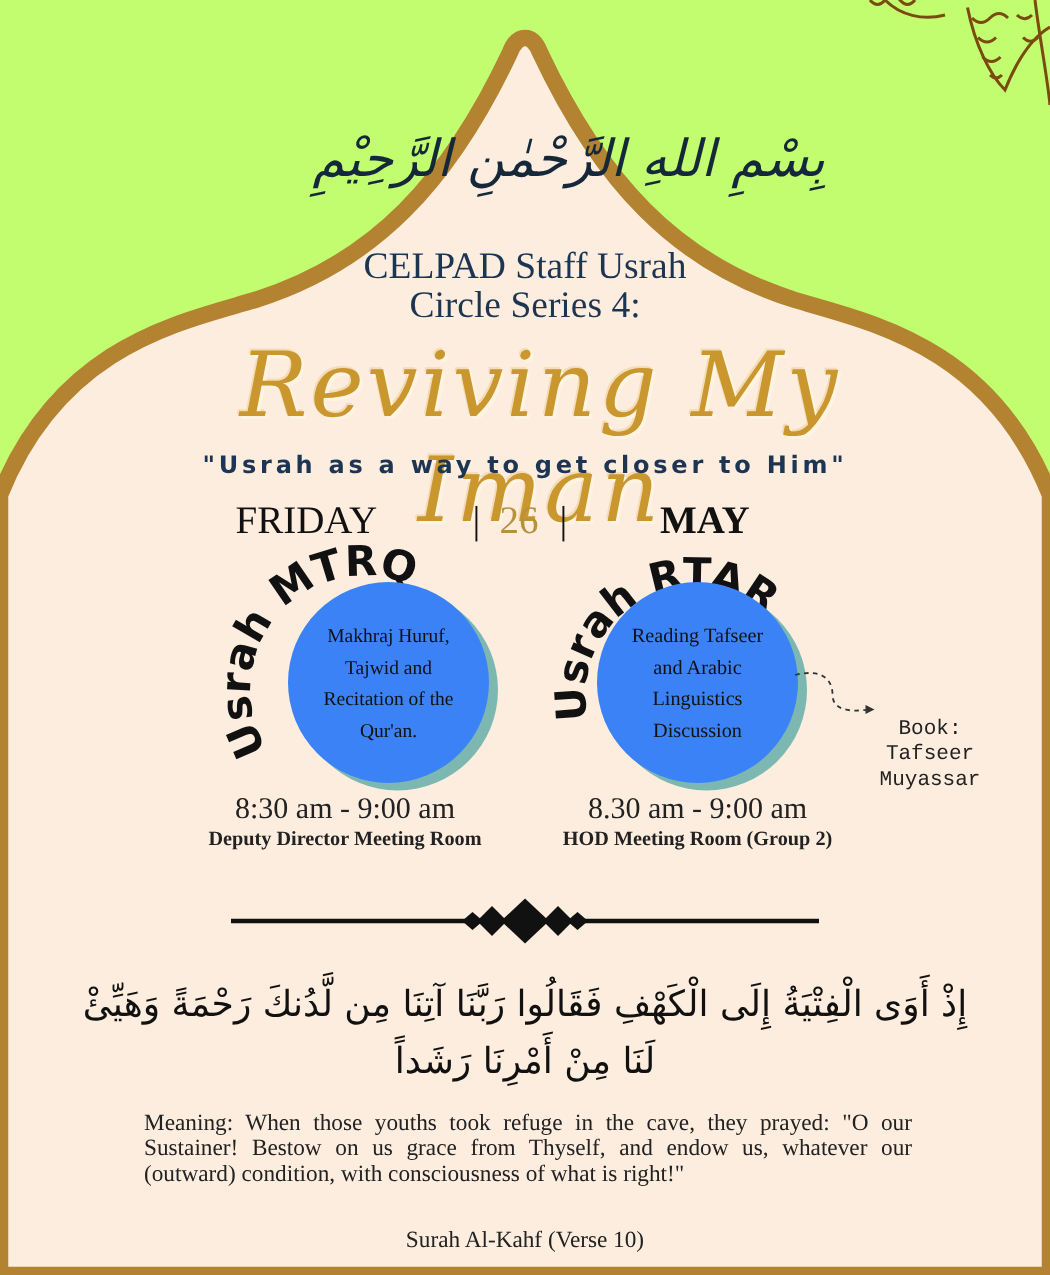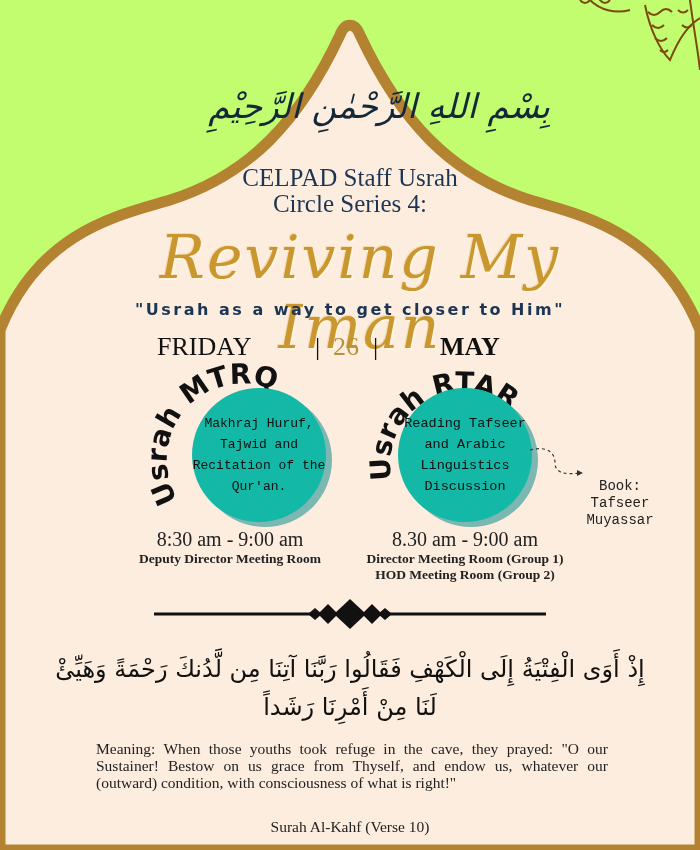--- a/index.html
+++ b/index.html
@@ -6,21 +6,21 @@
   body{width:700px;height:850px;overflow:hidden;background:#fdeddf;position:relative;font-family:"Liberation Serif",serif;}
   .bgsvg{position:absolute;left:0;top:0;width:700px;height:850px;}
   .abs{position:absolute;}
   .center{text-align:center;}
   .bismillah{left:150px;top:86px;width:400px;font-family:"DejaVu Sans",sans-serif;font-size:34px;color:#14283a;direction:rtl;font-style:italic;}
   .org{left:150px;top:165px;width:400px;font-size:25px;line-height:26px;color:#1c3553;}
   .title{left:80px;top:222px;width:560px;font-family:"DejaVu Serif",serif;font-style:italic;font-size:60px;color:#c9972e;letter-spacing:2px;text-shadow:2px 2px 0 #fff3e2, -1px -1px 0 #f3dcb6;}
   .subtitle{left:100px;top:300px;width:500px;font-family:"DejaVu Sans",sans-serif;font-size:16px;font-weight:bold;letter-spacing:2.5px;color:#1c3553;}
   .date-row{top:332px;font-size:26px;color:#111;}
   .date-num{color:#b8913c;}
-  .circle{width:134px;height:134px;border-radius:50%;background:#14b8a6;box-shadow:6px 5px 0 #7cb7b2;display:flex;align-items:center;justify-content:center;text-align:center;font-family:Liberation Mono, monospace;font-size:13px;line-height:21px;color:#111;}
+  .circle{width:134px;height:134px;border-radius:50%;background:#3b82f6;box-shadow:6px 5px 0 #7cb7b2;display:flex;align-items:center;justify-content:center;text-align:center;font-family:Liberation Serif, serif;font-size:13px;line-height:21px;color:#111;}
   .arc-label{font-family:"DejaVu Sans",sans-serif;font-weight:bold;font-size:28px;fill:#111;}
   .time{font-size:20px;color:#222;}
   .room{font-size:13.5px;font-weight:bold;color:#222;line-height:16px;}
   .book{font-family:Liberation Mono, monospace;font-size:14px;line-height:17px;color:#222;}
   .arabic{left:30px;top:650px;width:640px;font-family:"DejaVu Sans",sans-serif;font-size:24px;line-height:38px;color:#111;direction:rtl;text-align:center;}
   .meaning{left:96px;top:740px;width:512px;font-size:15.5px;line-height:17px;color:#222;text-align:justify;text-align-last:left;}
   .ref{left:150px;top:818px;width:400px;font-size:15.5px;color:#222;}
 </style>
 </head>
 <body>
@@ -89,21 +89,20 @@
     <div>
       <div>Reading Tafseer</div>
       <div>and Arabic</div>
       <div>Linguistics</div>
       <div>Discussion</div>
     </div>
   </div>
 </div>
 <div class="abs center" style="left:340px;top:528px;width:250px;">
   <div class="time">8.30 am - 9:00 am</div>
-  <div class="room">Director Meeting Room (Group 1)</div>
   <div class="room">HOD Meeting Room (Group 2)</div>
 </div>
 
 <svg class="abs" style="left:525px;top:445px;width:60px;height:35px;" viewBox="0 0 60 35">
   <path d="M5,5 C25,0 30,10 30,18 C30,28 40,30 55,28" fill="none" stroke="#333" stroke-width="1.2" stroke-dasharray="3,3"></path>
   <path d="M52,25 L58,28 L52,31 Z" fill="#333"></path>
 </svg>
 <div class="abs book center" style="left:570px;top:478px;width:100px;">
   <div>Book: Tafseer</div>
   <div>Muyassar</div>

